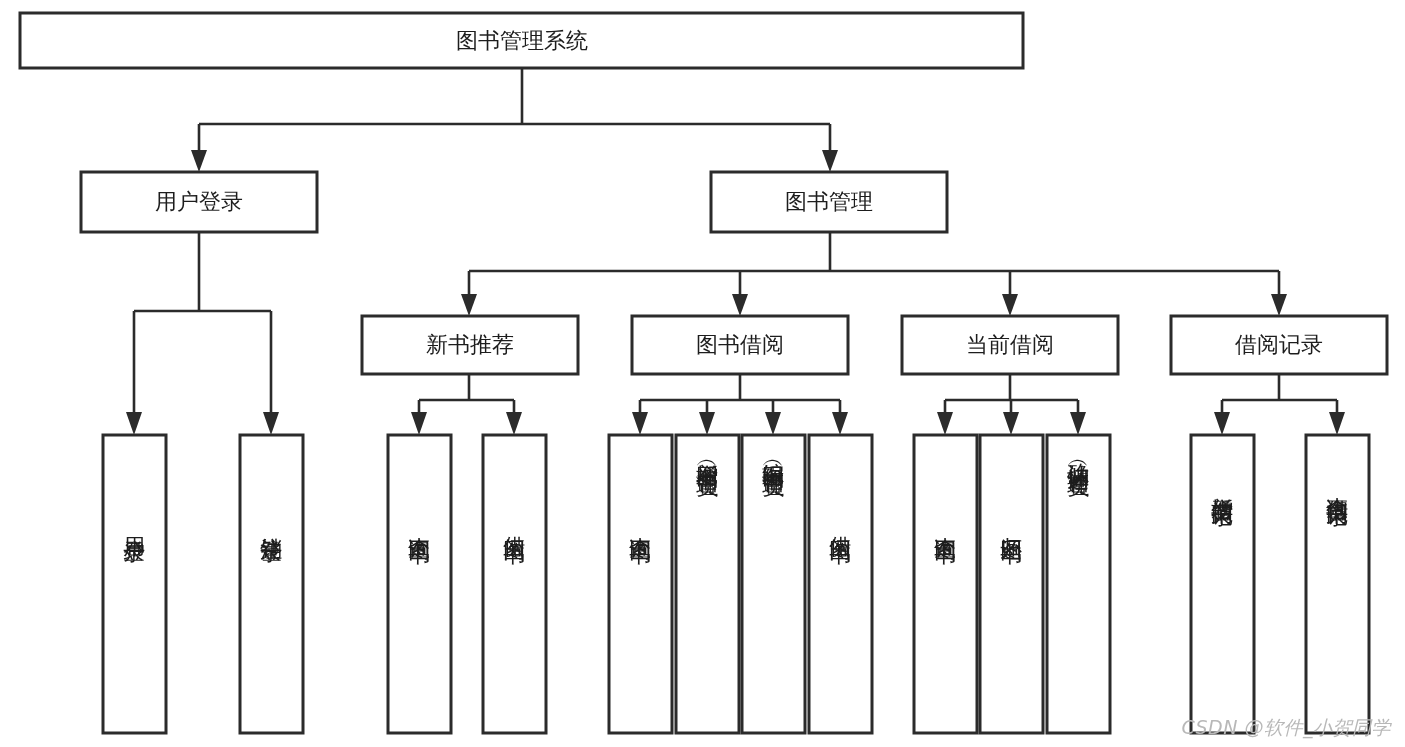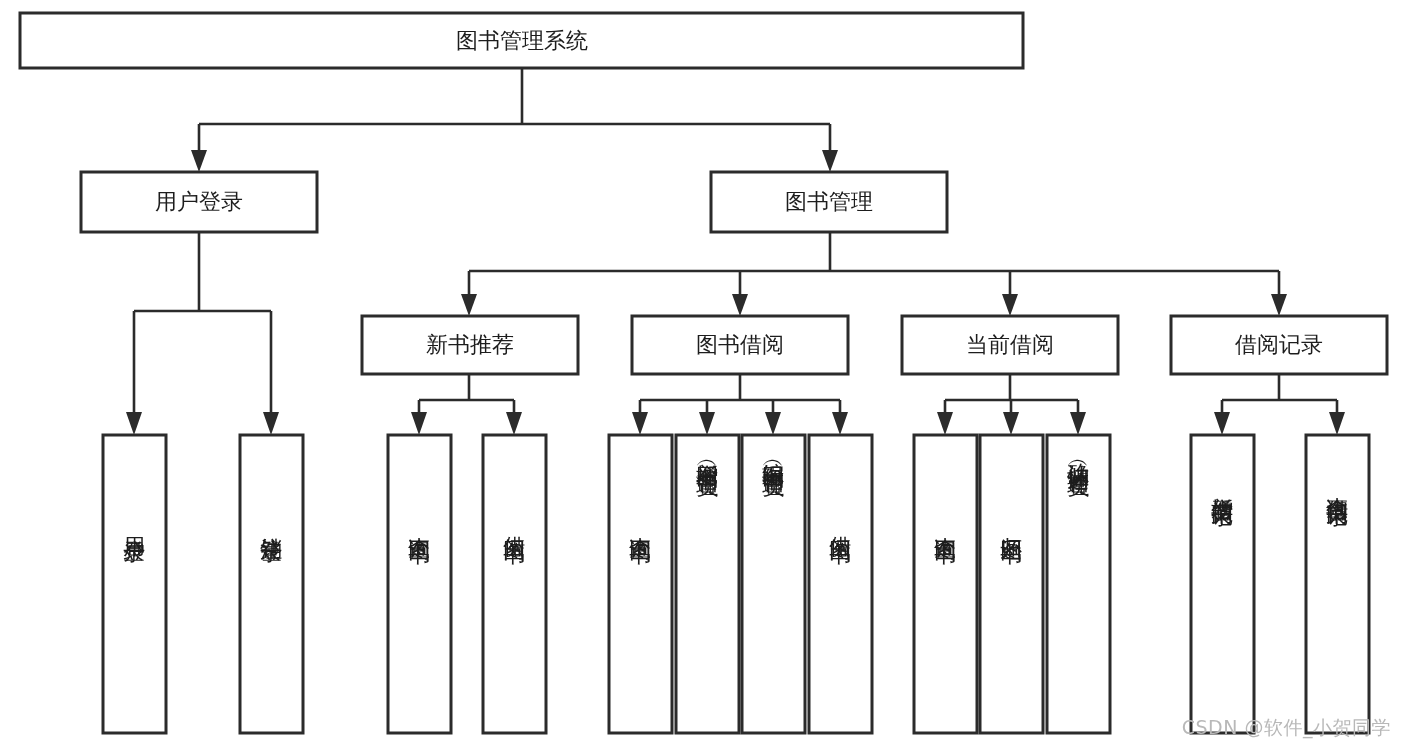--- a/index.html
+++ b/index.html
@@ -69,20 +69,21 @@
   }
   .watermark {
     position: absolute;
     right: 14px;
     bottom: 6px;
     font-family: "DejaVu Sans", "Liberation Sans", sans-serif;
     font-size: 19px;
     color: #b8b8b8;
     letter-spacing: 0.5px;
     white-space: nowrap;
+    font-style: italic;
   }
 </style>
 </head>
 <body>
 
 <div id="diagram-root">
 
   <svg id="tree-svg" viewBox="0 0 1405 747" xmlns="http://www.w3.org/2000/svg">
 
     <g>

